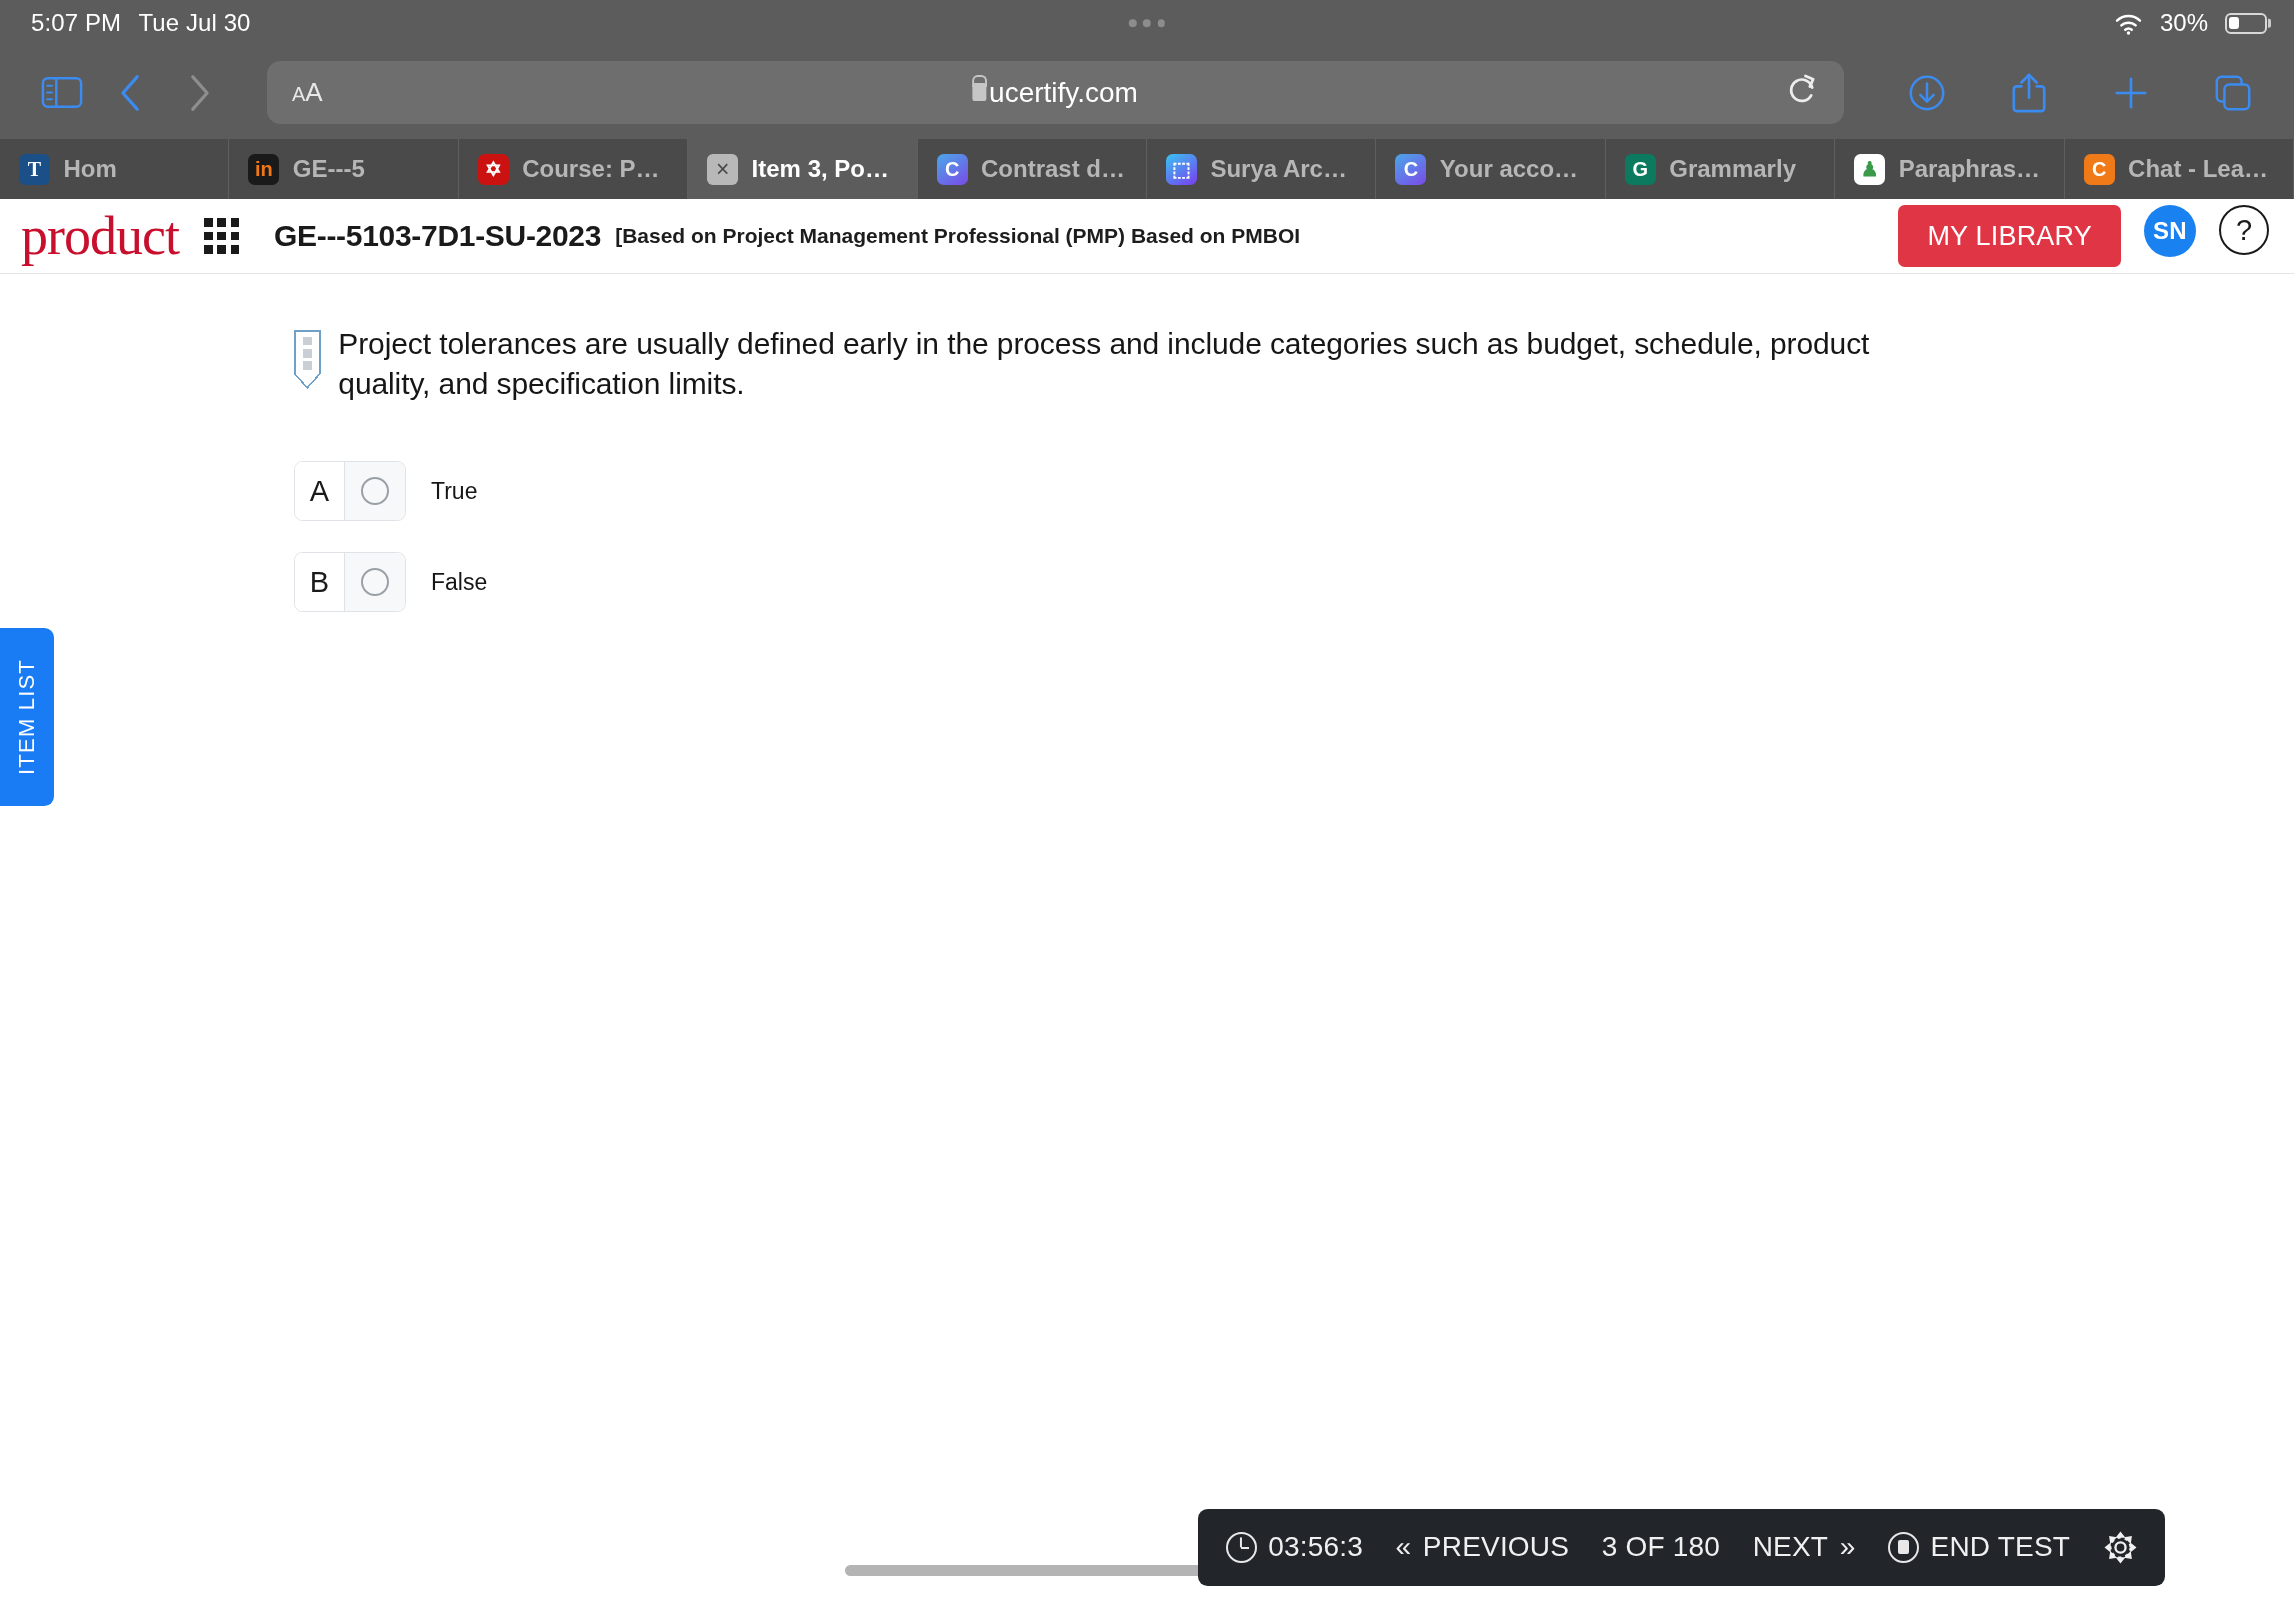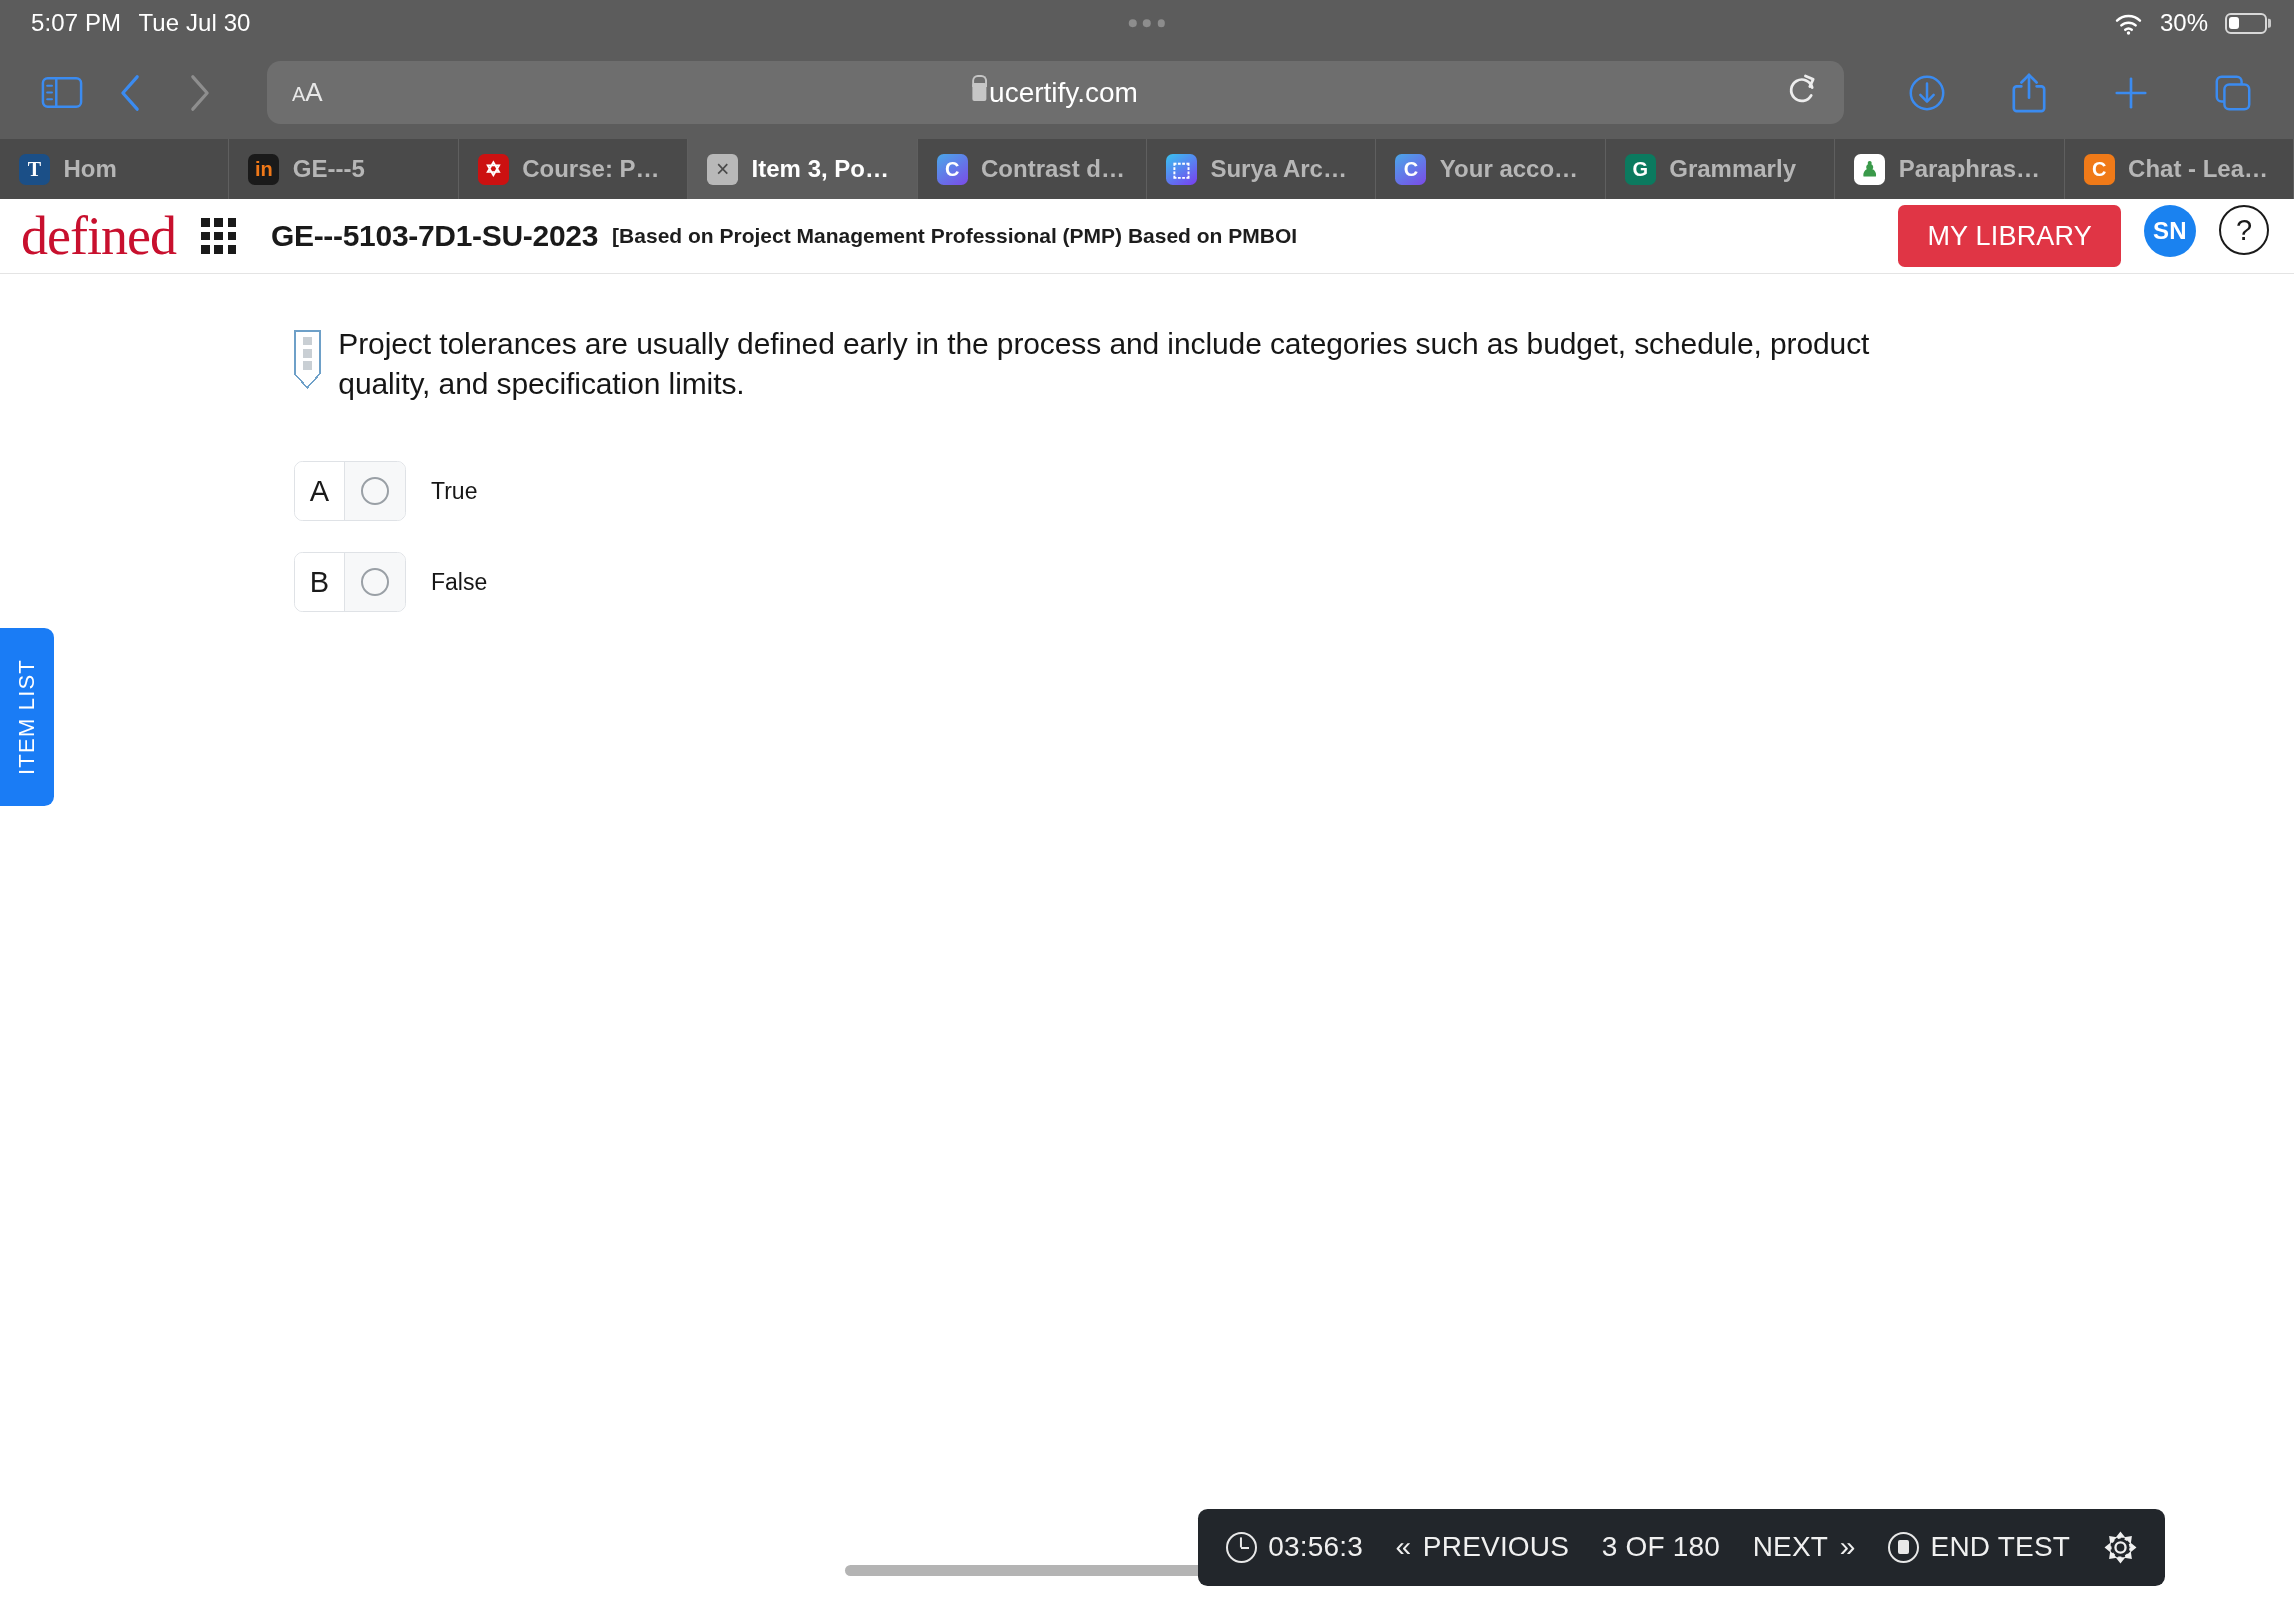--- a/index.html
+++ b/index.html
@@ -420,21 +420,21 @@
       <span class="favicon fav-para">♟</span>
       <span class="tlabel">Paraphrasin...</span>
     </div>
     <div class="tab">
       <span class="favicon fav-chat">C</span>
       <span class="tlabel">Chat - Learn...</span>
     </div>
   </div>
 
 <div class="app-header">
-  <div class="logo">defined</div>
+  <div class="logo">product</div>
   <div class="grid-ico">
     <i></i>
       <i></i>
       <i></i>
       <i></i>
       <i></i>
       <i></i>
       <i></i>
       <i></i>
       <i></i>

